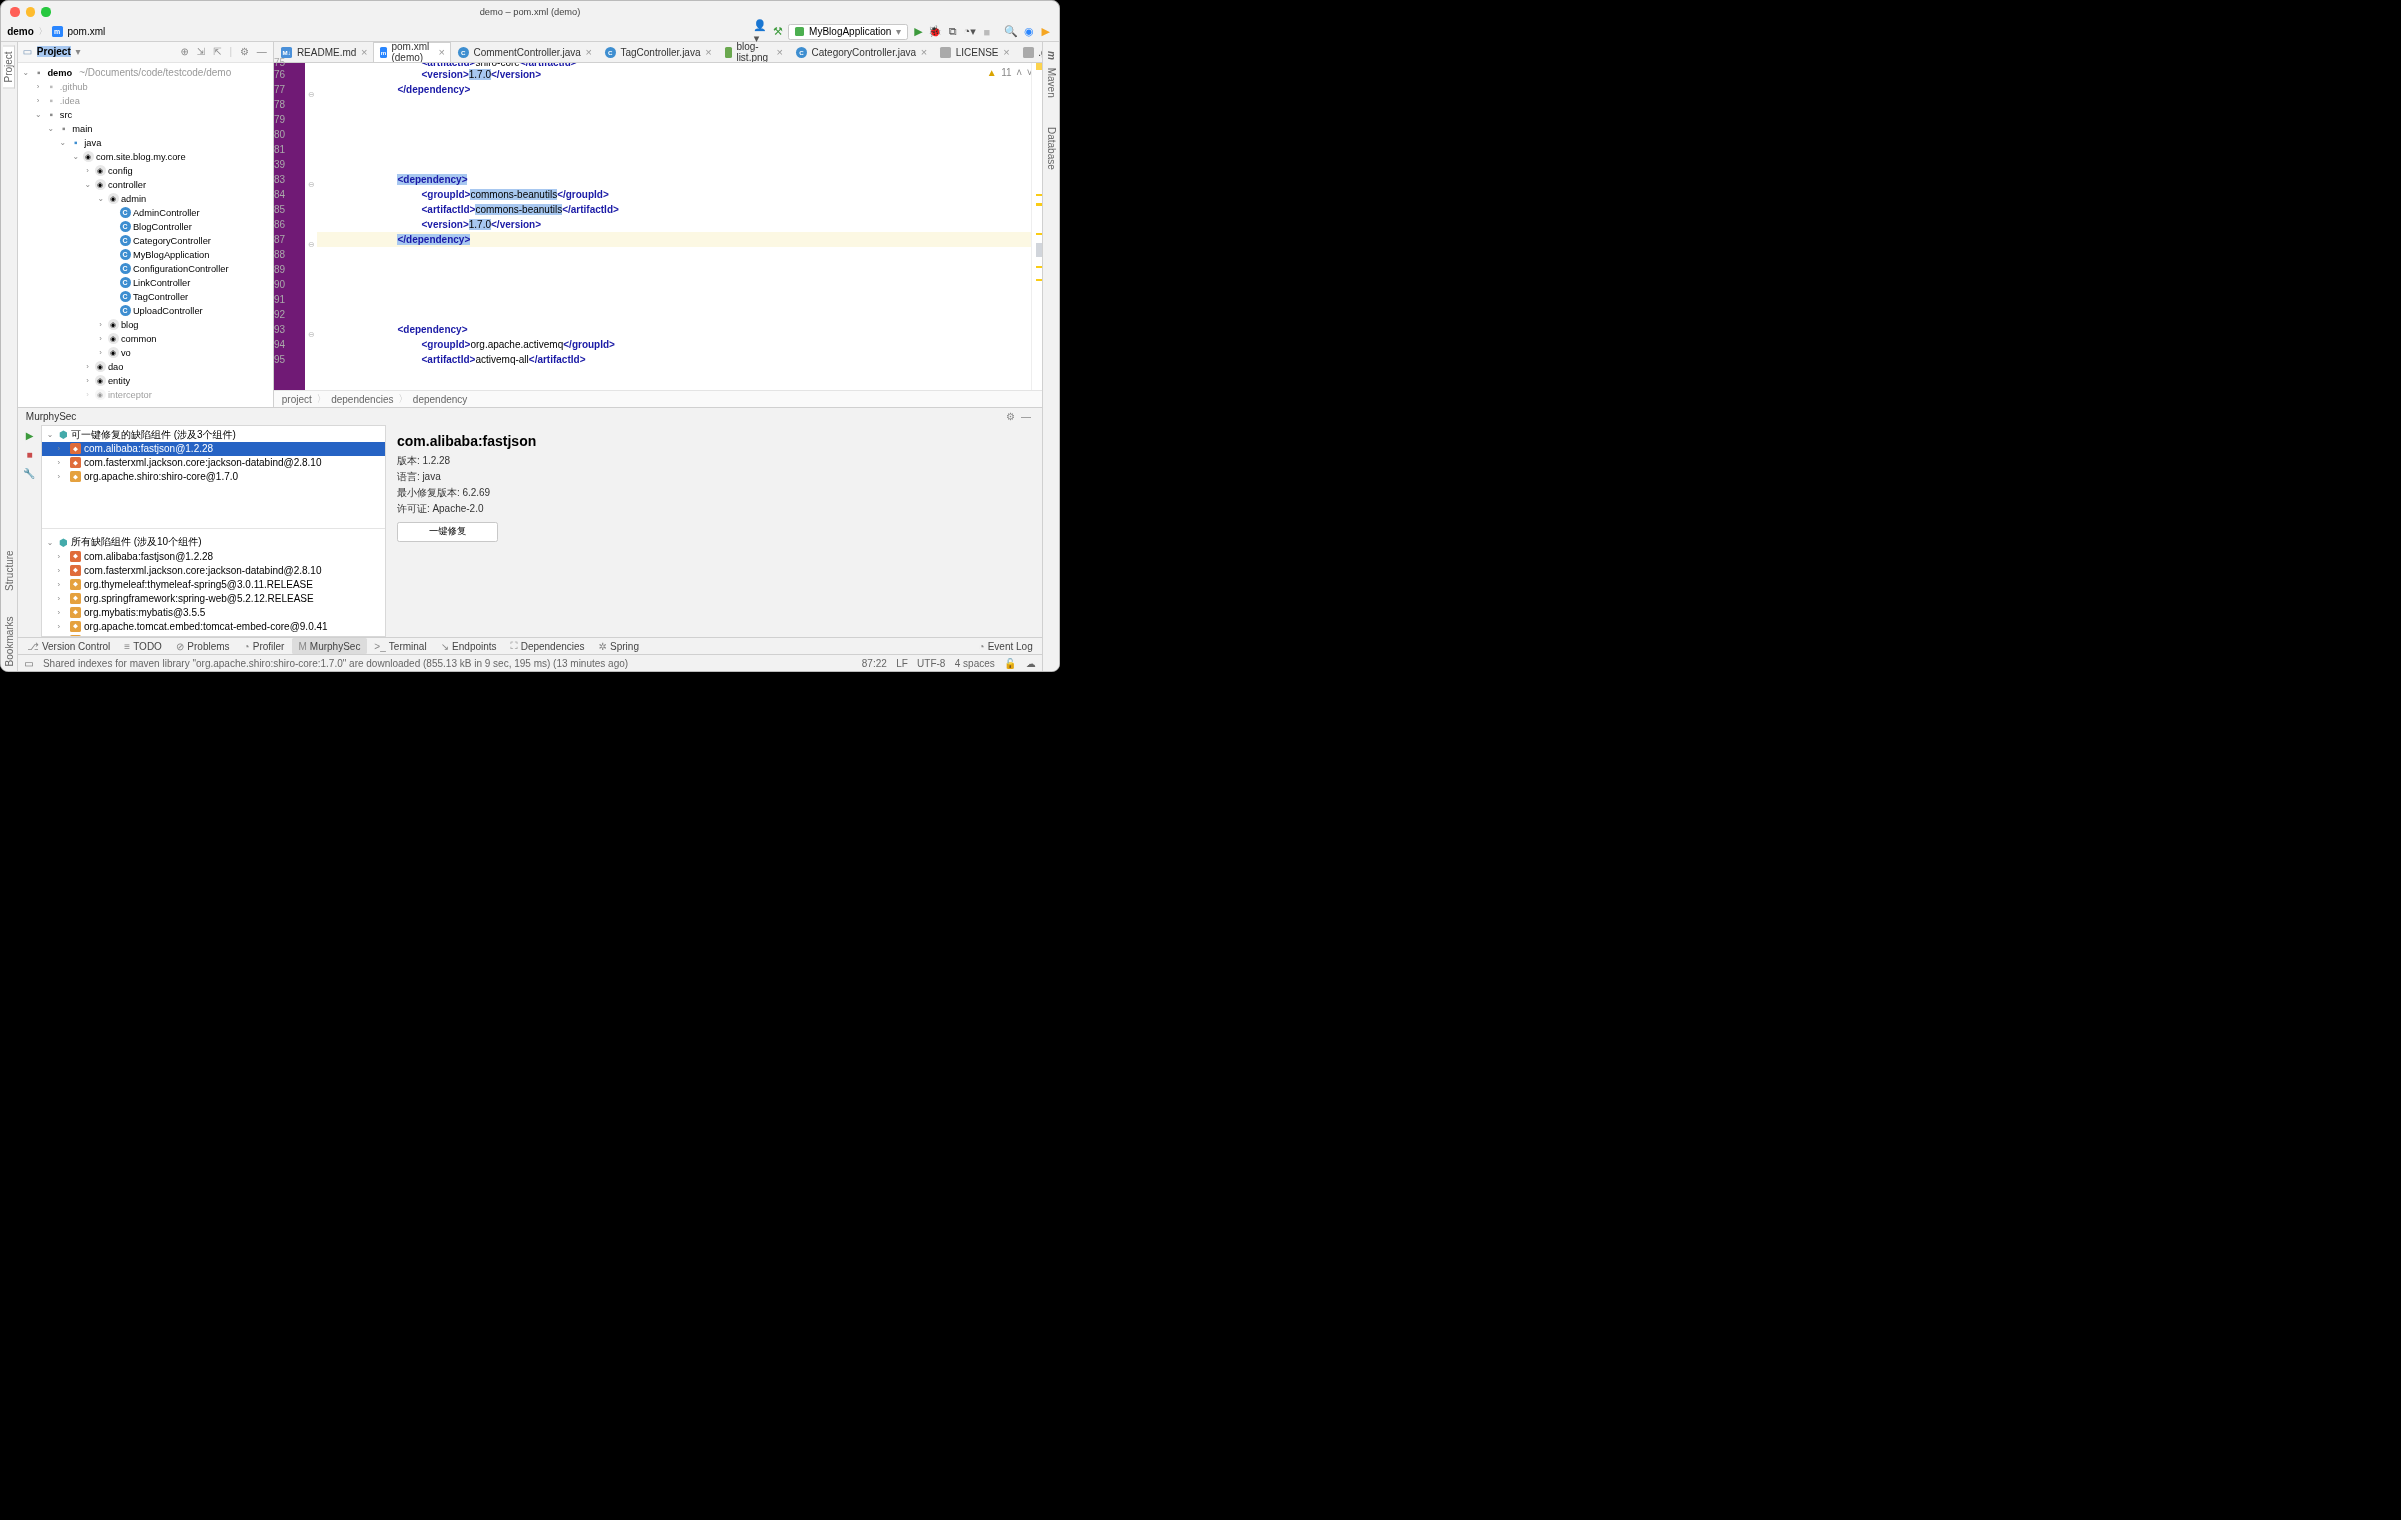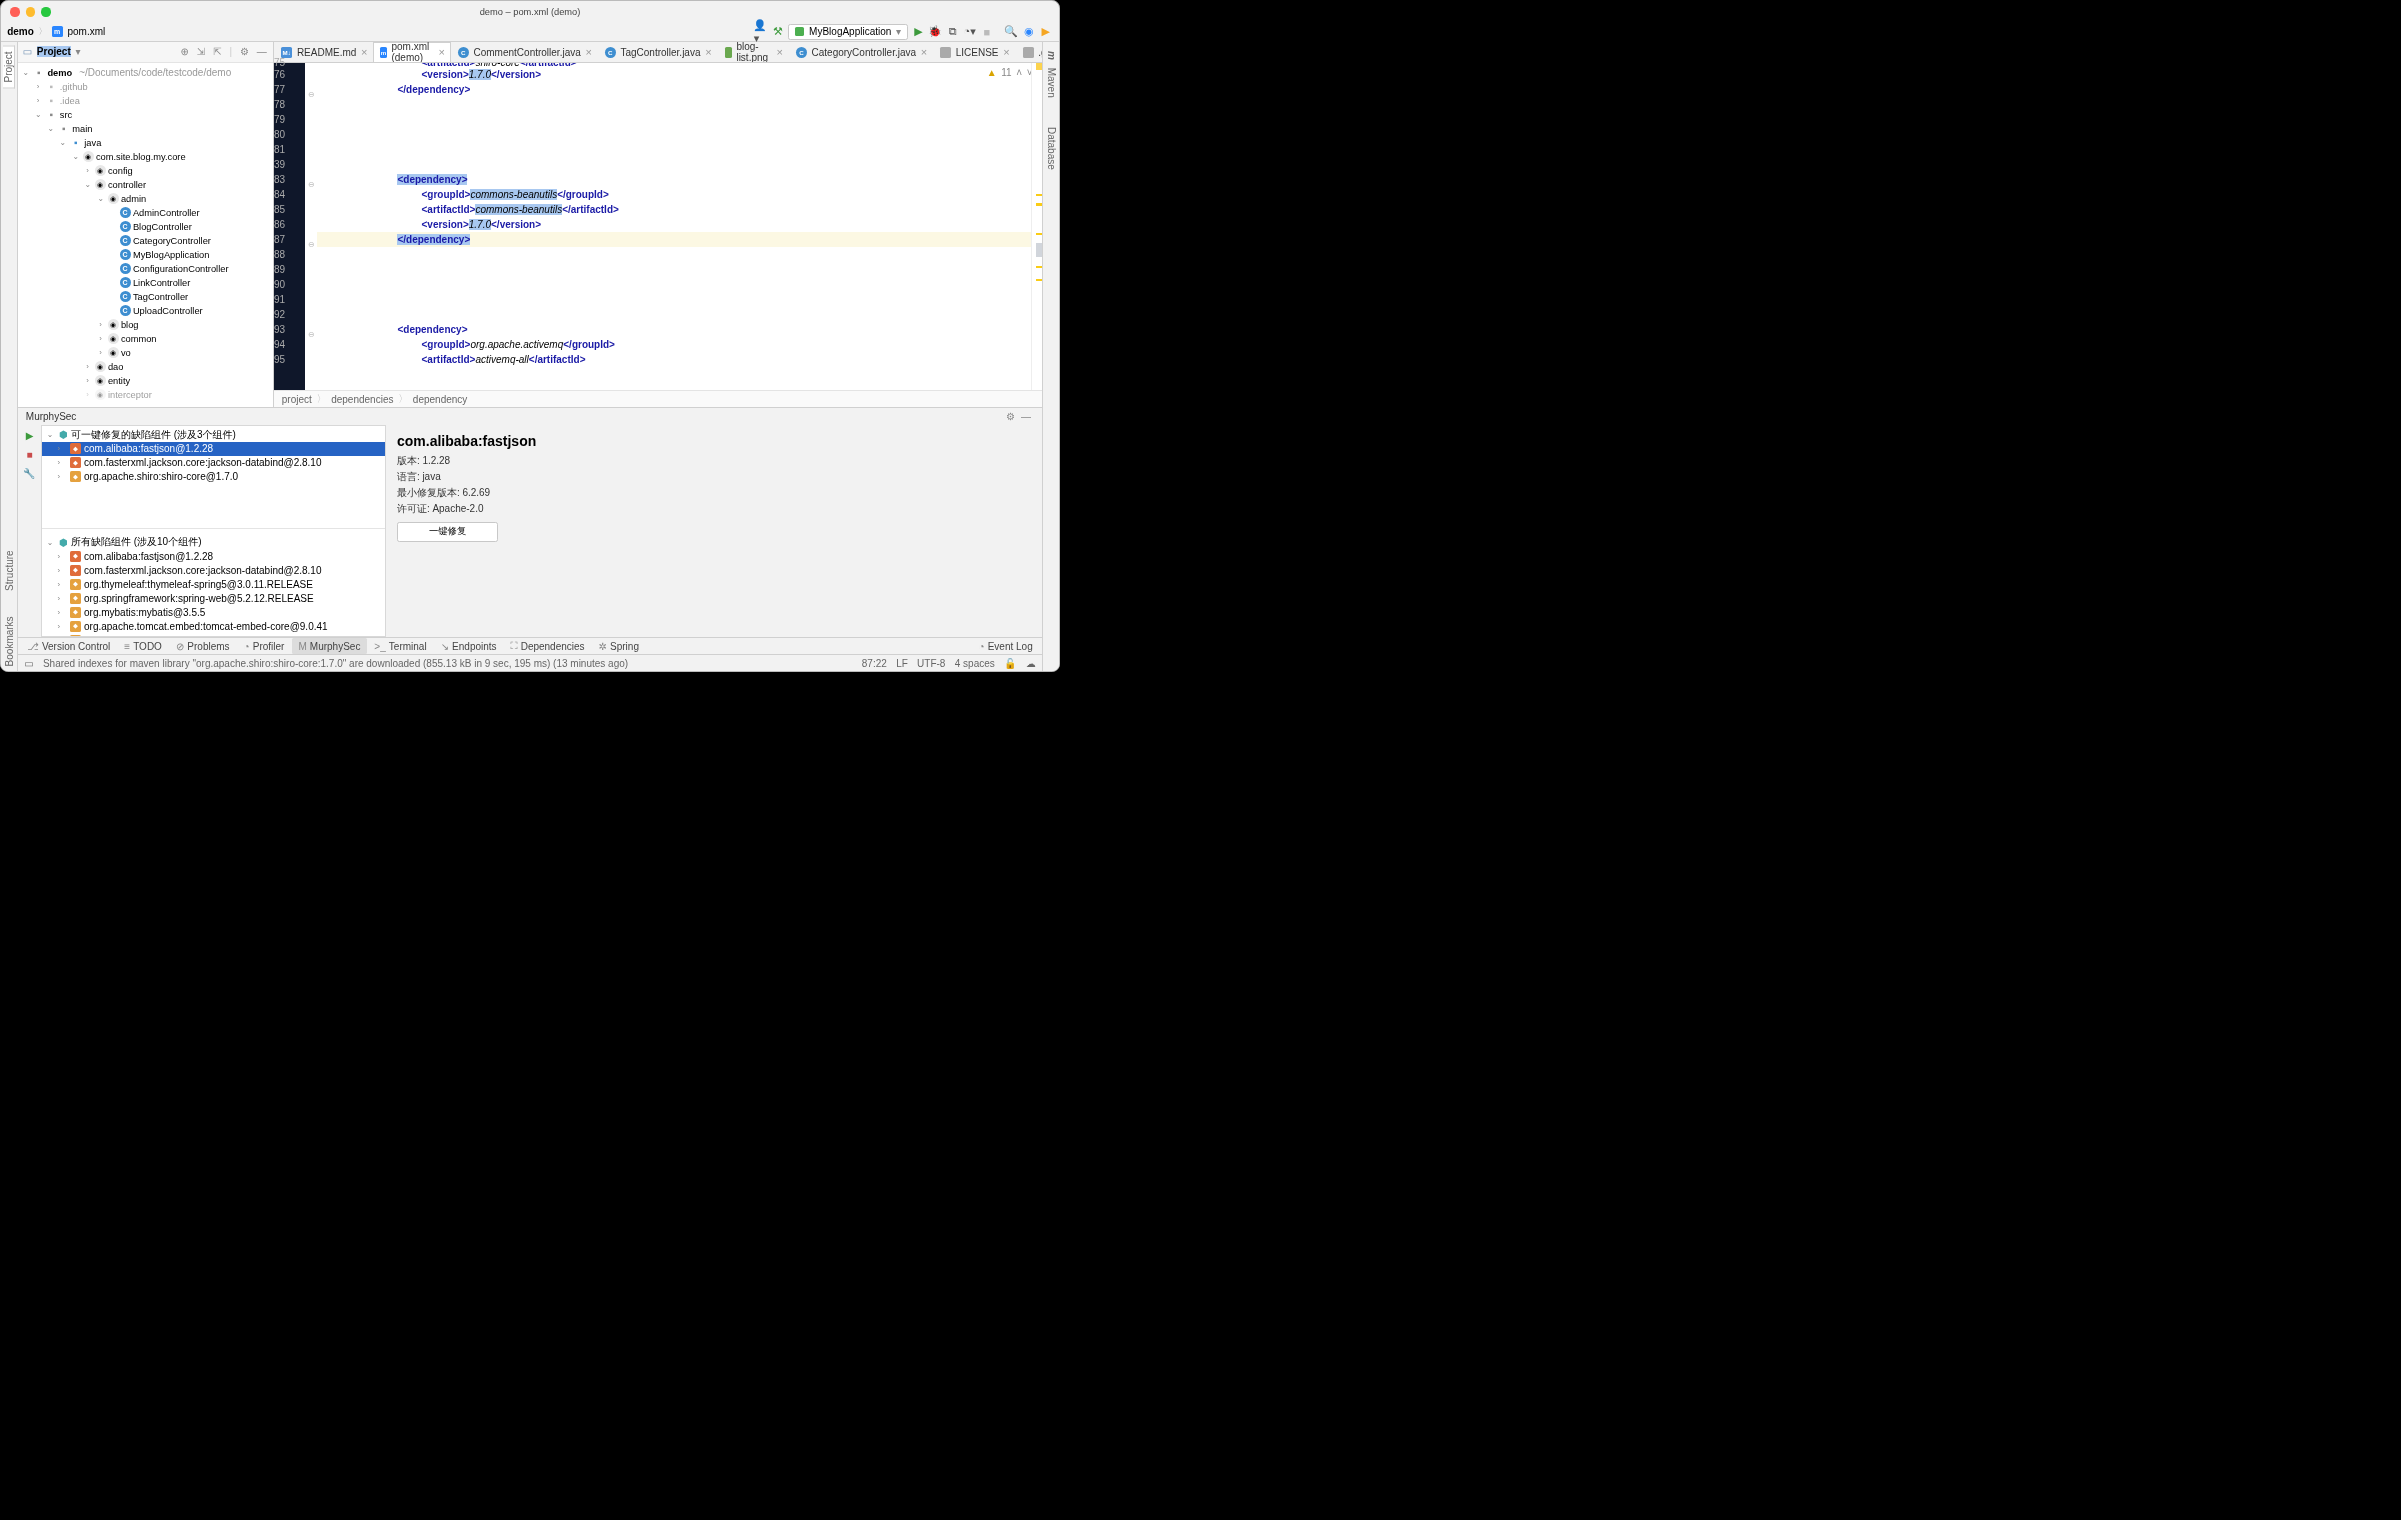--- a/index.html
+++ b/index.html
@@ -51,28 +51,28 @@
 
 
 .ed { flex:1; display:flex; flex-direction:column; min-width:0; background:#fff;}
 .tabs{ height:21px; display:flex; align-items:flex-end; background:#f2f2f2; border-bottom:0.8px solid #d0d0d0; overflow:hidden;}
 .tab{ height:19.4px; padding:0 4.7px 0 6.2px; display:flex; align-items:center; gap:4.7px; border:0.8px solid transparent; border-bottom:none; background:#f2f2f2; font-size:9.3px; cursor:pointer; color:#333;}
 .tab .x{ color:#999; font-size:11px; cursor:pointer;}
 .tab .fi{ width:11px;height:11px;border-radius:1.6px;display:inline-flex;align-items:center;justify-content:center;font-size:6.2px;font-weight:bold;color:#fff;}
 .fi.md{background:#4a90d9;} .fi.m{background:#2a86ff;} .fi.c{background:#3e8ed0;border-radius:50%;} .fi.png{background:#6aa84f;} .fi.txt{background:#aaa;}
 .tab.active{ background:#fff; border-color:#d0d0d0;}
 .edbody{ flex:1; display:flex; position:relative; min-height:0;}
-.lnum{ width:31px; text-align:right; color:#aaa; font-family:Menlo,monospace; font-size:9.3px; padding:1.6px 4.7px 1.6px 0; background:#0f172a;}
+.lnum{ width:31px; text-align:right; color:#aaa; font-family:Menlo,monospace; font-size:9.3px; padding:1.6px 4.7px 1.6px 0; background:#701a75;}
 .gmarks{ width:12.4px; position:relative;}
 .code{ flex:1; font-family:Menlo,monospace; font-size:9.3px; padding:1.6px 0 1.6px 7.8px; white-space:pre; overflow:hidden;}
 .codeln{ height:15px; display:flex; align-items:center;}
 .codeln.fullhl{ background:#fcf8e3; margin-left:-43px; padding-left:43px; width:calc(100% + 43px);}
 .sel{ background:#a8c8f0;}
 .tag{ color:#1a1aa6; font-weight:bold;}
-.val{ color:#000;font-style:italic;}
+.val{ color:#000;}
 .warnchip{ position:absolute; right:9.3px; top:4.7px; font-size:8.5px; color:#888; display:flex; align-items:center; gap:4.7px;}
 .warnchip .w{ color:#d9a400;}
 .sideruler{ width:11px; background:#fff; border-left:0.8px solid #eee; position:relative;}
 .sidemark{ position:absolute; right:0; width:6.2px; height:2.3px;}
 .crumbs{ height:17px; border-top:0.8px solid #e4e4e4; display:flex; align-items:center;padding:0 7.8px; gap:4.7px; font-size:8.5px; color:#666; background:#fafafa;}
 .crumbs .sep{color:#bbb;}
 
 
 .bpanel{ height:230px; border-top:0.8px solid #d0d0d0; background:#f2f2f2; display:flex;flex-direction:column;}
 .bpanel-hdr{ height:17px; display:flex;align-items:center;padding:0 7.8px; font-size:9.3px; color:#333;}

